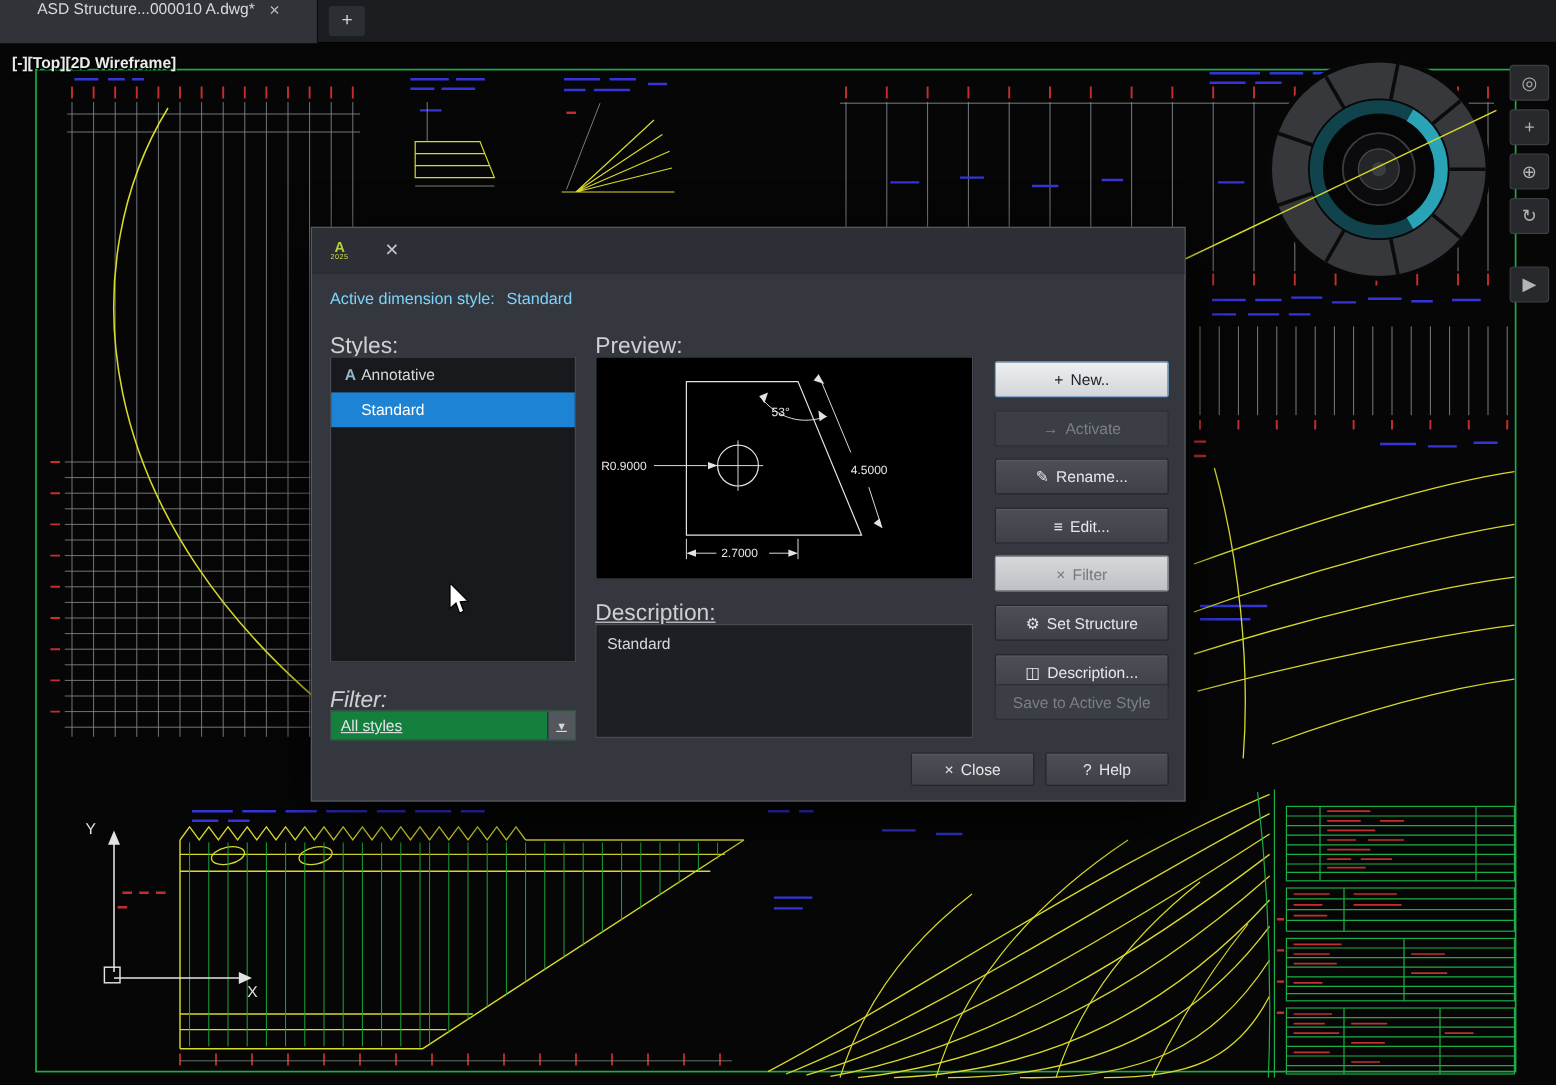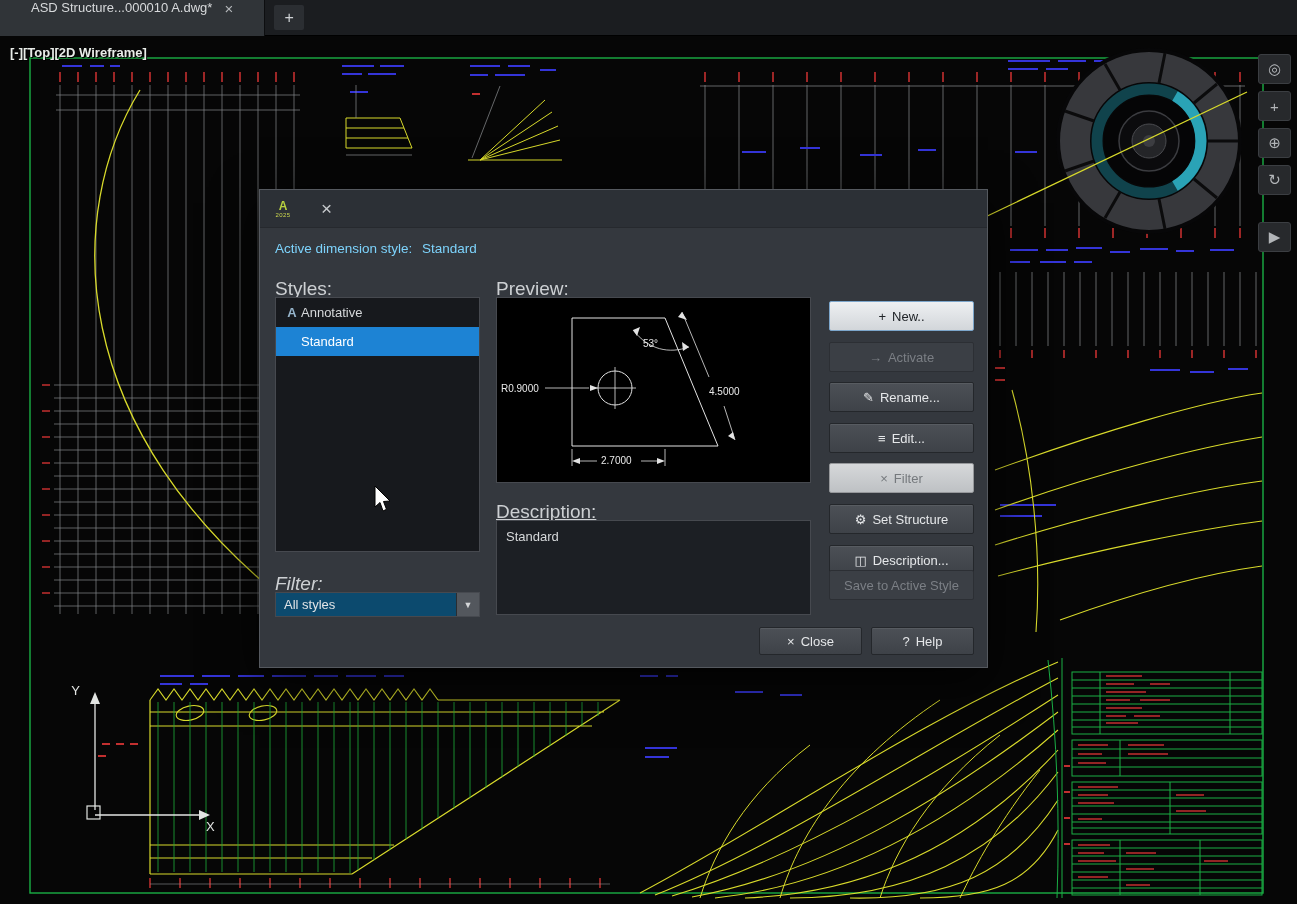--- a/index.html
+++ b/index.html
@@ -33,21 +33,21 @@
 
   .styles-list { position:absolute; left:15px; top:107px; width:205px; height:255px; background:#17191d; border:1px solid #46494f; }
   .style-item { height:29px; display:flex; align-items:center; padding-left:7px; color:#d6d8da; }
   .style-item .ico { width:18px; text-align:center; font-weight:bold; color:#96b4cb; font-size:13px; }
   .style-item.selected { background:#1d83d4; color:#fff; padding-left:25px; }
 
   .preview-box { position:absolute; left:236px; top:107px; width:315px; height:186px; background:#000; border:1px solid #46494f; }
 
   .desc-box { position:absolute; left:236px; top:330px; width:315px; height:95px; background:#1c1f24; border:1px solid #46494f; padding:8px 9px; color:#d6d8da; }
 
-  .filter-select { position:absolute; left:15px; top:402px; width:205px; height:25px; background:#0c4a6e; border:1px solid #46494f; display:flex; align-items:center; }
+  .filter-select { position:absolute; left:15px; top:402px; width:205px; height:25px; background:#15803d; border:1px solid #46494f; display:flex; align-items:center;text-decoration:underline; }
   .filter-select .val { flex:1; padding-left:8px; color:#e2e4e6; }
   .filter-arrow { width:23px; height:23px; background:#53575d; border-left:1px solid #2a2d31; display:flex; align-items:center; justify-content:center; font-size:9px; color:#d4d6d8; }
 
   .btn { position:absolute; display:flex; align-items:center; justify-content:center; gap:6px; border-radius:2px; font-size:13px; }
   .side-btn { left:569px; width:145px; height:30px; }
   .btn .bico { font-size:13px; }
   .btn-dark { background:linear-gradient(#4c5056,#3e4248); border:1px solid #24272b; color:#e5e7e9; box-shadow:inset 0 1px 0 rgba(255,255,255,.07); }
   .btn-light { background:linear-gradient(#eef0f2,#d2d6da); border:1px solid #7ca6cb; color:#202428; }
   .btn-dis-dark { background:#3b3f45; border:1px solid #2c2f34; color:#7b7f85; }
   .btn-dis-light { background:linear-gradient(#d6d8da,#bec1c4); border:1px solid #96989b; color:#75797d; }

